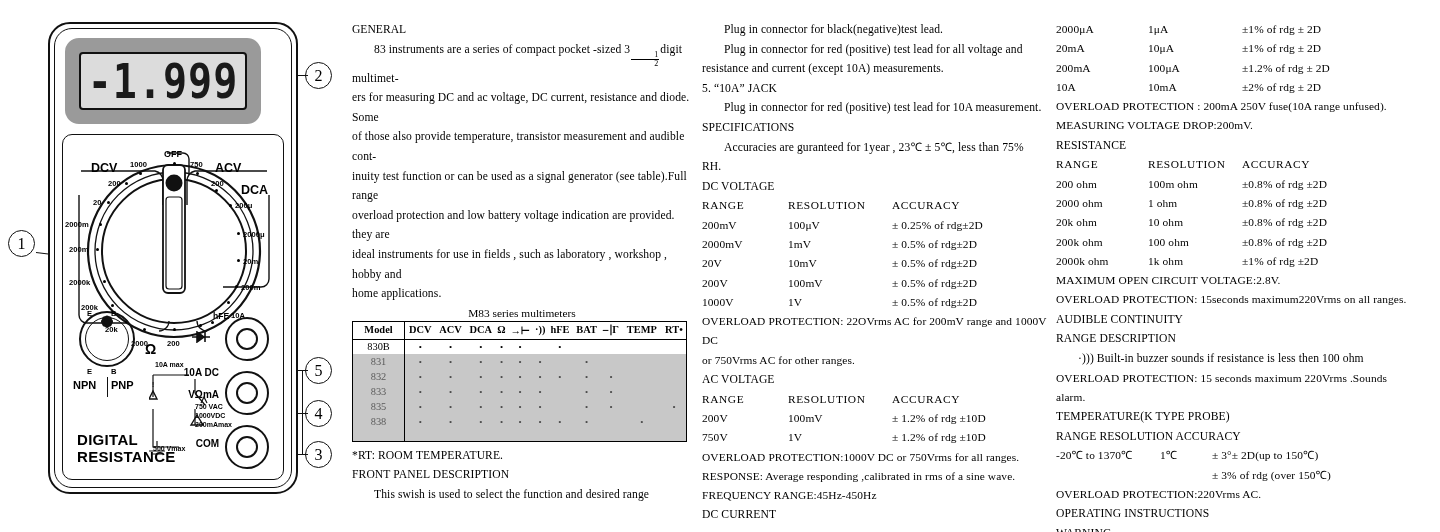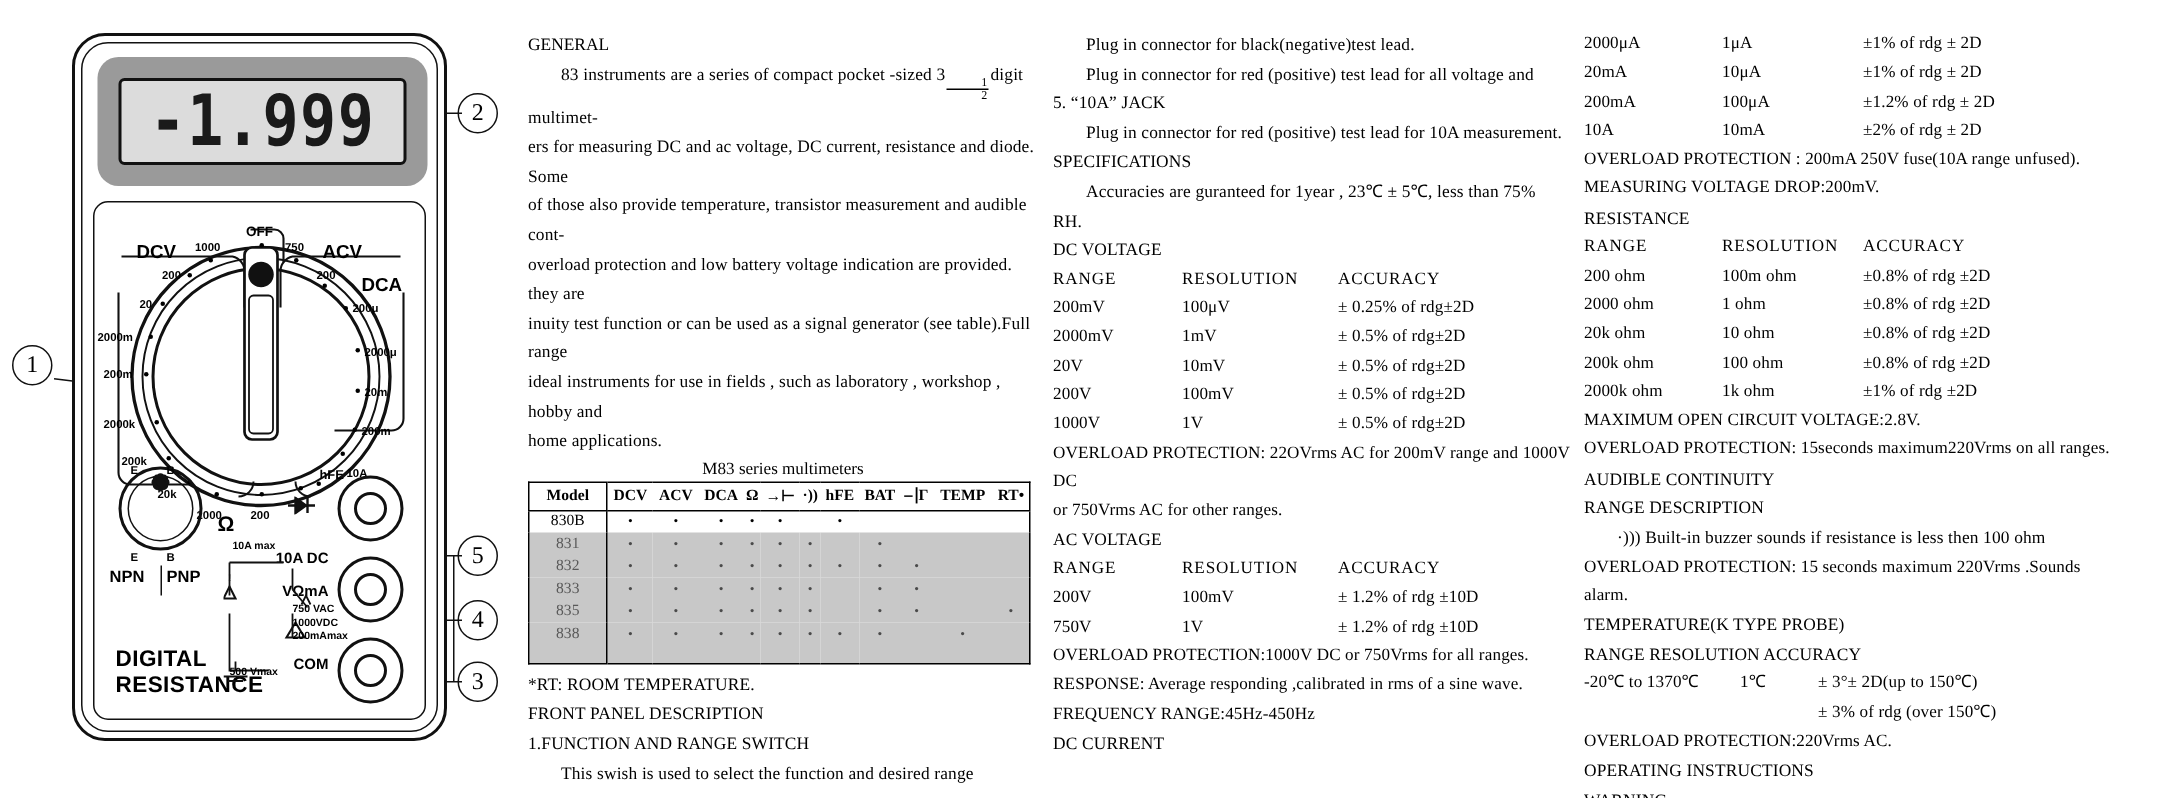--- a/index.html
+++ b/index.html
@@ -67,21 +67,21 @@
   #meter-wrap { position:absolute; left:48px; top:22px; width:250px; height:472px; }
   .meter-body {
     position:absolute; inset:0;
     border:2.5px solid #111; border-radius:22px; background:#fff;
   }
   .meter-inner {
     position:absolute; left:6px; top:6px; right:6px; bottom:6px;
     border:1.4px solid #111; border-radius:18px;
   }
   .lcd-bezel {
-    position:absolute; left:17px; top:16px; width:220px; height:86px;
+    position:absolute; left:17px; top:16px; width:196px; height:86px;
     background:#9a9a9a; border-radius:14px;
   }
   .lcd {
     position:absolute; left:14px; top:14px; right:14px; bottom:14px;
     background:#dcdcdc; border:2px solid #111; border-radius:4px;
     display:flex; align-items:center; justify-content:center;
   }
   .lcd-digits {
     font-family:"DejaVu Sans Mono", monospace;
     font-size:40px; font-weight:bold; letter-spacing:1px;
@@ -310,22 +310,22 @@
       <div class="head">GENERAL</div>
       <div class="body-text">
         <p class="indent">
           <span>83 instruments are a series of compact pocket -sized 3</span><span class="frac">
               <span class="num">1</span>
               <span>2</span>
             </span><span>digit  multimet-</span>
         </p>
         <p>ers for measuring DC and ac voltage, DC current, resistance and diode. Some</p>
         <p>of those also provide temperature, transistor  measurement and audible cont-</p>
+        <p>inuity test function or can be used as a signal generator (see table).Full range</p>
         <p>overload protection and low battery voltage indication are provided.  they are</p>
-        <p>inuity test function or can be used as a signal generator (see table).Full range</p>
         <p>ideal instruments for use in fields , such as laboratory , workshop , hobby and</p>
         <p>home applications.</p>
       </div>
 
       <div class="tbl-caption">M83 series  multimeters</div>
       <table class="models">
         <thead>
           <tr>
             <th class="model-h">Model</th>
             <th>DCV</th>
@@ -439,31 +439,31 @@
               <td></td>
               <td></td>
               <td></td>
             </tr>
           </tbody>
       </table>
 
       <div class="body-text" style="margin-top:4px;">
         <p>*RT: ROOM TEMPERATURE.</p>
         <p>FRONT PANEL DESCRIPTION</p>
-        <p>1.FUNCTION AND RANGE SWITCH</p>
         <p class="indent">This swish is used to select  the function and desired range</p>
 
       </div>
     </div>
   </div>
 
   <div class="col" id="col-2">
     <div style="padding-top:20px;" class="body-text">
       <p class="indent">Plug in connector for black(negative)test lead.</p>
       <p class="indent">Plug in connector for  red (positive) test  lead  for  all  voltage  and</p>
+      <p>resistance and current (except 10A) measurements.</p>
       <p>5. “10A” JACK</p>
       <p class="indent">Plug in connector for red (positive) test lead for 10A measurement.</p>
       <p>SPECIFICATIONS</p>
       <p class="indent">Accuracies are guranteed for 1year , 23℃ ± 5℃, less  than 75%</p>
       <p>RH.</p>
       <p>DC VOLTAGE</p>
 
       <table class="spec">
         <tbody>
           <tr class="spec-hdr">

